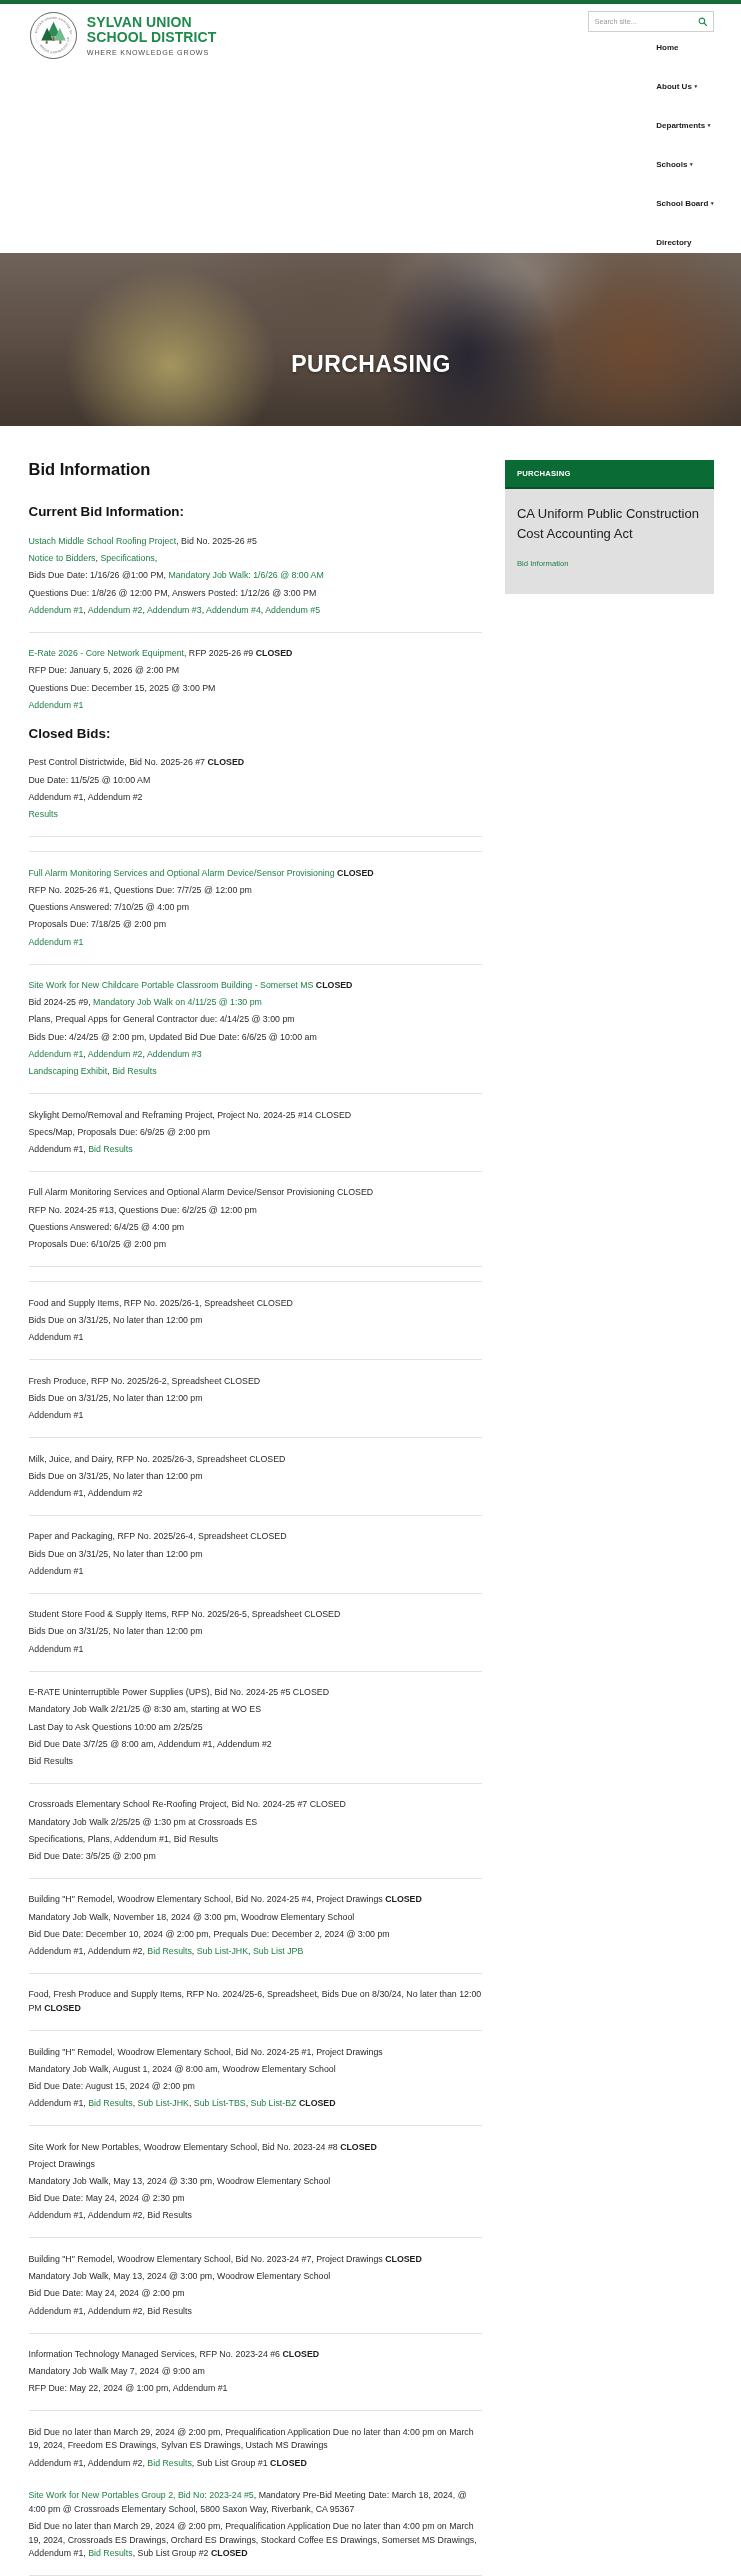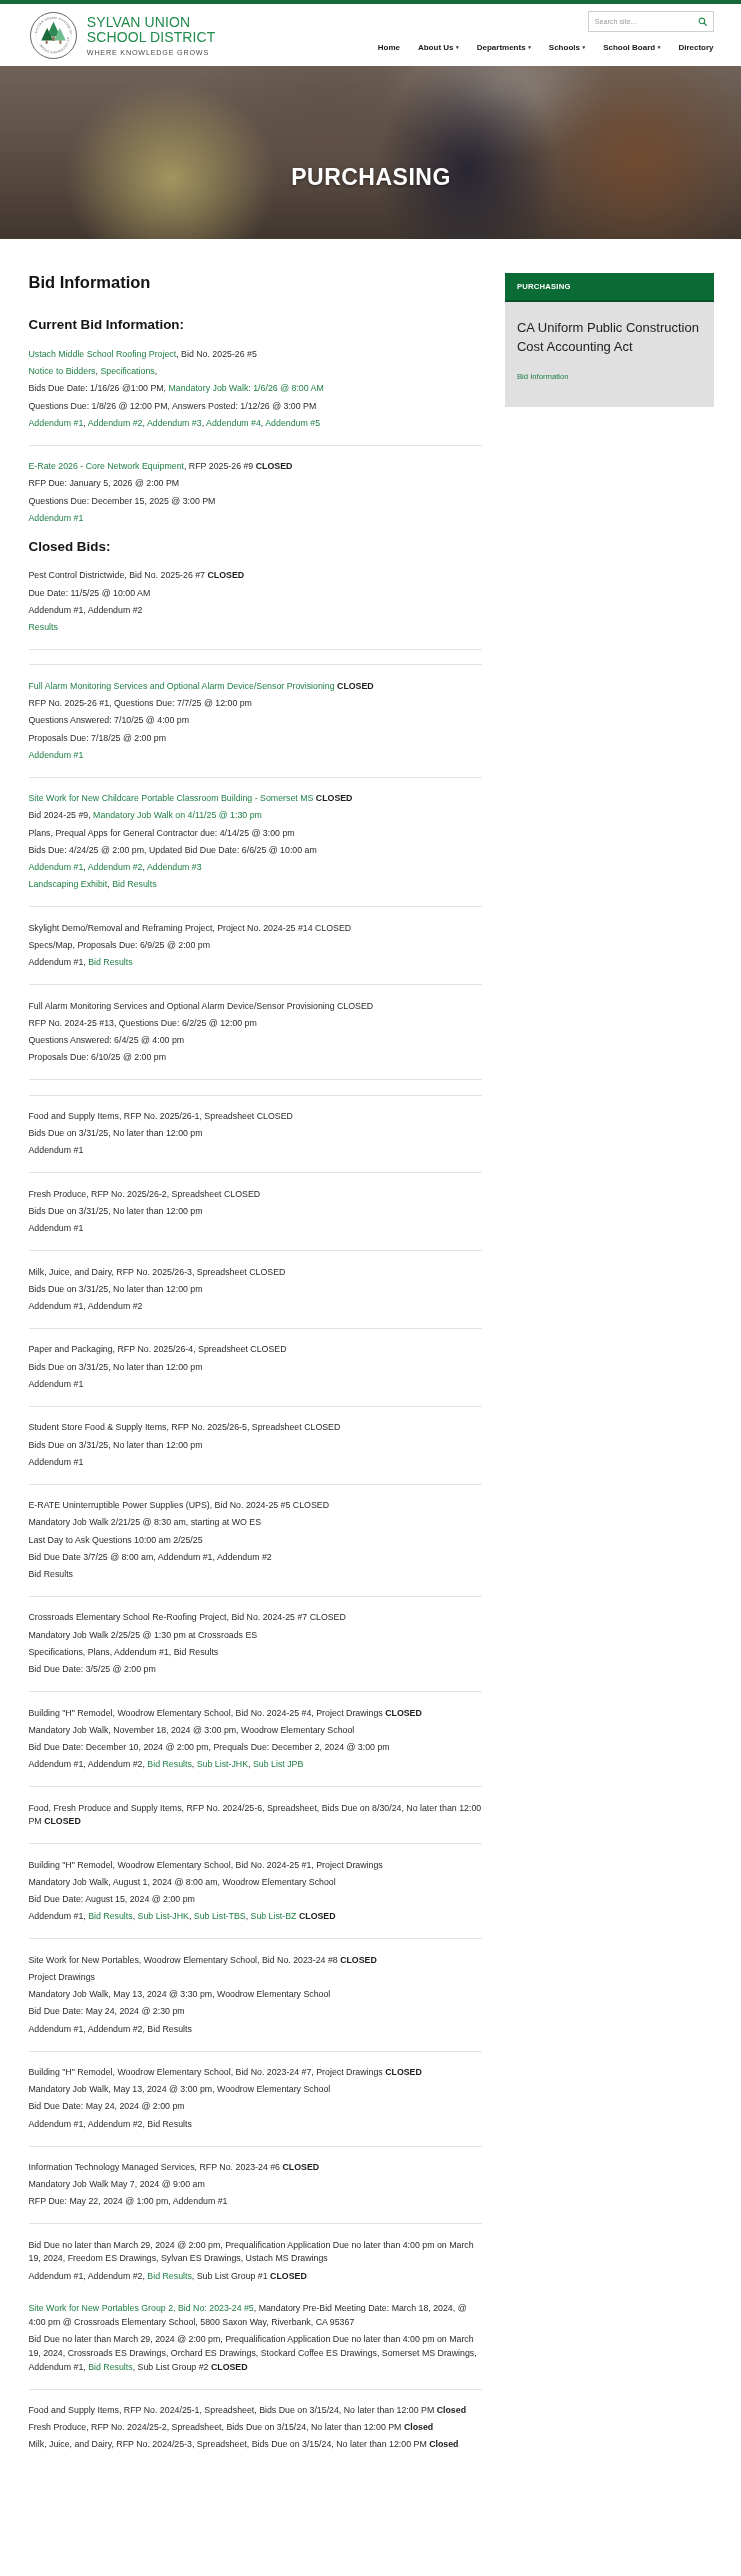--- a/index.html
+++ b/index.html
@@ -15,34 +15,34 @@
 
   
   .top-strip { height: 4.1px; background: #176a3a; }
 
   
   .site-header { background: #fff; padding: 7.2px 0 6.2px; }
   .container { width: 685px; margin: 0 auto; }
   .header-inner { display: flex; align-items: flex-start; position: relative; }
   .logo-block { display: flex; align-items: center; gap: 9.3px; }
   .logo-circle { width: 49px; height: 49px; flex: 0 0 auto; }
-  .brand-text .brand-line { color: #1f8a4c; font-weight: 400; font-size: 14px; line-height: 1.08; letter-spacing: 0.1px; }
+  .brand-text .brand-line { color: #1f8a4c; font-weight: 700; font-size: 14px; line-height: 1.08; letter-spacing: 0.1px; }
   .brand-text .tagline { color: #4a4a4a; font-size: 7.2px; letter-spacing: 0.8px; margin-top: 3.1px; }
   .header-right { margin-left: auto; display: flex; flex-direction: column; align-items: flex-end; gap: 11.3px; }
   .search-box {
     width: 126px; height: 20.6px; border: 0.5px solid #cfcfcf; background:#fff;
     display: flex; align-items: center; padding: 0 5.2px 0 6.2px;
   }
   .search-box input {
     border: none; outline: none; flex: 1; font-size: 7.2px; color: #333;
     font-family: "Liberation Sans", sans-serif;
   }
   .search-box input::placeholder { color: #9a9a9a; }
   .search-icon { width: 9.3px; height: 9.3px; flex: 0 0 auto; }
-  .main-nav { display: flex; align-items: flex-start; gap: 18px; }
+  .main-nav { display: flex; align-items: flex-start; gap: 30px; flex-direction: column; }
   .nav-item { color: #1a1a1a; font-size: 8px; font-weight: 700; display: flex; align-items: center; gap: 2.6px; cursor: pointer; }
   .nav-caret { font-size: 5.2px; color: #333; line-height: 1; }
 
   
   .hero {
     height: 173px; position: relative; overflow: hidden;
     background:
       radial-gradient(ellipse 155px 144px at 23% 65%, rgba(229,212,130,.9), rgba(229,212,130,0) 68%),
       radial-gradient(ellipse 129px 165px at 63% 60%, rgba(28,32,58,.85), rgba(28,32,58,0) 70%),
       radial-gradient(ellipse 170px 170px at 86% 55%, rgba(146,92,55,.85), rgba(146,92,55,0) 72%),

